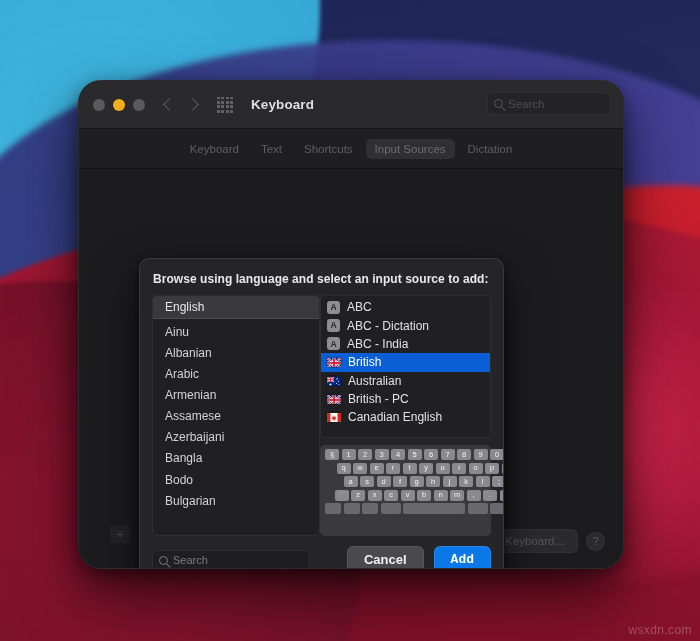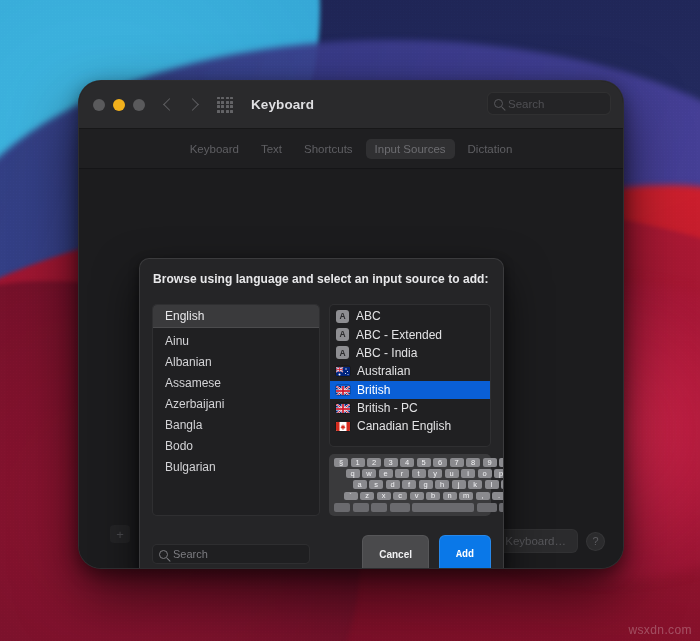--- a/index.html
+++ b/index.html
@@ -255,22 +255,21 @@
   .sheet-title {
     font-size: 12px;
     font-weight: bold;
     color: #e8e8ea;
     padding: 13px 0 9px 13px;
     letter-spacing: .05px;
   }
 
   .sheet-cols {
     display: flex;
-    margin: 9px 12px;
-    gap: 9px;
+    margin: 0 12px;
     flex: 1;
     min-height: 0;
   }
 
   
   .lang-panel {
     width: 168px;
     background: #202022;
     border: 1px solid rgba(255,255,255,.07);
     border-radius: 5px;
@@ -380,22 +379,22 @@
     display: flex; align-items: center;
     gap: 5px;
     padding-left: 6px;
   }
   .sheet-search .mag { border-color: #7c7c80; }
   .sheet-search .mag::after { background: #7c7c80; }
   .sheet-search span { font-size: 11px; color: #7c7c80; }
 
   .footer-spacer { flex: 1; }
   .btn {
-    font-size: 10px;
-    padding: 12px 16px;
+    font-size: 13px;
+    padding: 4px 16px;
     border-radius: 6px;
     border: 1px solid rgba(255,255,255,.07);
     background: #4a4a4c;
     color: #f0f0f2;
     font-weight: bold;
     line-height: 1.35;
   }
   .btn.primary {
     background: #0a78e8;
     border-color: rgba(255,255,255,.12);
@@ -481,42 +480,58 @@
 
         <div class="sheet-title">Browse using language and select an input source to add:</div>
 
         <div class="sheet-cols">
 
           <div class="lang-panel">
             <div class="lang-current">English</div>
             <div class="lang-scroll">
               <div class="lang-item">Ainu</div>
               <div class="lang-item">Albanian</div>
+              <div class="lang-item">Arabic</div>
+              <div class="lang-item">Armenian</div>
               <div class="lang-item">Assamese</div>
               <div class="lang-item">Azerbaijani</div>
               <div class="lang-item">Bangla</div>
               <div class="lang-item">Bodo</div>
               <div class="lang-item">Bulgarian</div>
             </div>
           </div>
 
           <div class="src-panel">
 
             <div class="src-list">
               <div class="src-item">
                 <div class="abc-icon">A</div>
                 <span>ABC</span>
               </div>
               <div class="src-item">
                 <div class="abc-icon">A</div>
-                <span>ABC - Extended</span>
+                <span>ABC - Dictation</span>
               </div>
               <div class="src-item">
                 <div class="abc-icon">A</div>
                 <span>ABC - India</span>
+              </div>
+              <div class="src-item selected">
+                <div class="flag">
+                  <svg width="14" height="10" viewBox="0 0 28 20">
+                    <rect width="28" height="20" fill="#00247d"></rect>
+                    <path d="M0 0 L28 20 M28 0 L0 20" stroke="#fff" stroke-width="4"></path>
+                    <path d="M0 0 L28 20 M28 0 L0 20" stroke="#cf142b" stroke-width="2"></path>
+                    <rect x="11" y="0" width="6" height="20" fill="#fff"></rect>
+                    <rect x="0" y="7" width="28" height="6" fill="#fff"></rect>
+                    <rect x="12.3" y="0" width="3.4" height="20" fill="#cf142b"></rect>
+                    <rect x="0" y="8.3" width="28" height="3.4" fill="#cf142b"></rect>
+                  </svg>
+                </div>
+                <span>British</span>
               </div>
               <div class="src-item">
                 <div class="flag">
                   <svg width="14" height="10" viewBox="0 0 28 20">
                     <rect width="28" height="20" fill="#00247d"></rect>
                     <g fill="#fff">
                         <rect x="0" y="0" width="14" height="10" fill="#00247d"></rect>
                       <path d="M0 0 L14 10 M14 0 L0 10" stroke="#fff" stroke-width="2.2"></path>
                       <path d="M0 0 L14 10 M14 0 L0 10" stroke="#cf142b" stroke-width="1.1"></path>
                       <rect x="5.4" y="0" width="3.2" height="10" fill="#fff"></rect>
@@ -526,34 +541,20 @@
                       <circle cx="7" cy="15" r="2" fill="#fff"></circle>
                       <circle cx="20" cy="4" r="1.3" fill="#fff"></circle>
                       <circle cx="23" cy="9" r="1.1" fill="#fff"></circle>
                       <circle cx="19" cy="13" r="1.1" fill="#fff"></circle>
                       <circle cx="24" cy="15" r="1" fill="#fff"></circle>
                     </g>
                   </svg>
                 </div>
                 <span>Australian</span>
               </div>
-              <div class="src-item selected">
-                <div class="flag">
-                  <svg width="14" height="10" viewBox="0 0 28 20">
-                    <rect width="28" height="20" fill="#00247d"></rect>
-                    <path d="M0 0 L28 20 M28 0 L0 20" stroke="#fff" stroke-width="4"></path>
-                    <path d="M0 0 L28 20 M28 0 L0 20" stroke="#cf142b" stroke-width="2"></path>
-                    <rect x="11" y="0" width="6" height="20" fill="#fff"></rect>
-                    <rect x="0" y="7" width="28" height="6" fill="#fff"></rect>
-                    <rect x="12.3" y="0" width="3.4" height="20" fill="#cf142b"></rect>
-                    <rect x="0" y="8.3" width="28" height="3.4" fill="#cf142b"></rect>
-                  </svg>
-                </div>
-                <span>British</span>
-              </div>
               <div class="src-item">
                 <div class="flag">
                   <svg width="14" height="10" viewBox="0 0 28 20">
                     <rect width="28" height="20" fill="#00247d"></rect>
                     <path d="M0 0 L28 20 M28 0 L0 20" stroke="#fff" stroke-width="4"></path>
                     <path d="M0 0 L28 20 M28 0 L0 20" stroke="#cf142b" stroke-width="2"></path>
                     <rect x="11" y="0" width="6" height="20" fill="#fff"></rect>
                     <rect x="0" y="7" width="28" height="6" fill="#fff"></rect>
                     <rect x="12.3" y="0" width="3.4" height="20" fill="#cf142b"></rect>
                     <rect x="0" y="8.3" width="28" height="3.4" fill="#cf142b"></rect>

